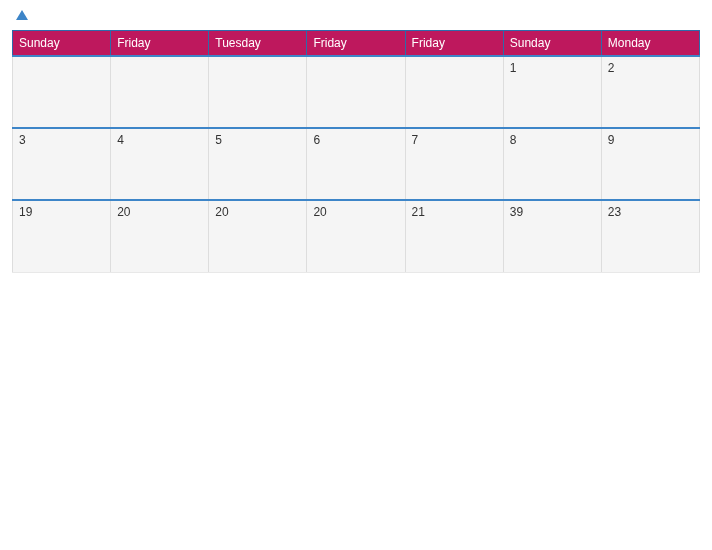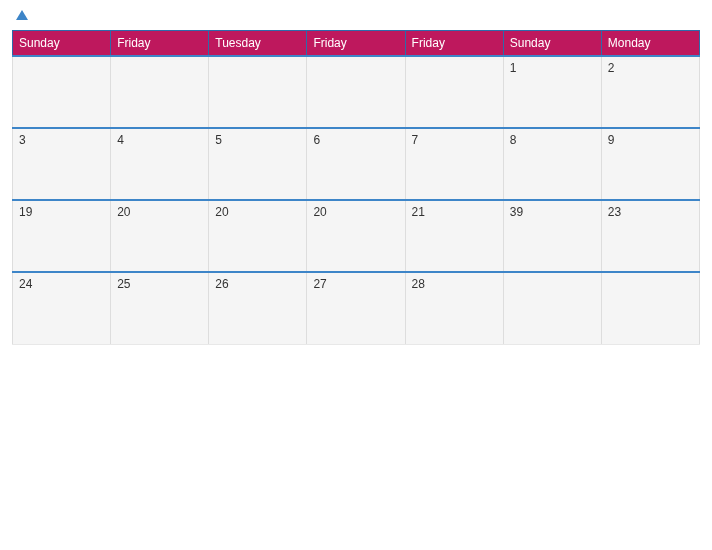--- a/index.html
+++ b/index.html
@@ -151,24 +151,15 @@
         </tr>
         <tr>
           <td><span class="day-num">19</span></td>
           <td><span class="day-num">20</span></td>
           <td><span class="day-num">20</span></td>
           <td><span class="day-num">20</span></td>
           <td><span class="day-num">21</span></td>
           <td><span class="day-num">39</span></td>
           <td><span class="day-num">23</span></td>
         </tr>
-        <tr>
-          <td><span class="day-num">24</span></td>
-          <td><span class="day-num">25</span></td>
-          <td><span class="day-num">26</span></td>
-          <td><span class="day-num">27</span></td>
-          <td><span class="day-num">28</span></td>
-          <td class="empty"></td>
-          <td class="empty"></td>
-        </tr>
       </tbody>
   </table>
 </div>
 
 </body></html>

